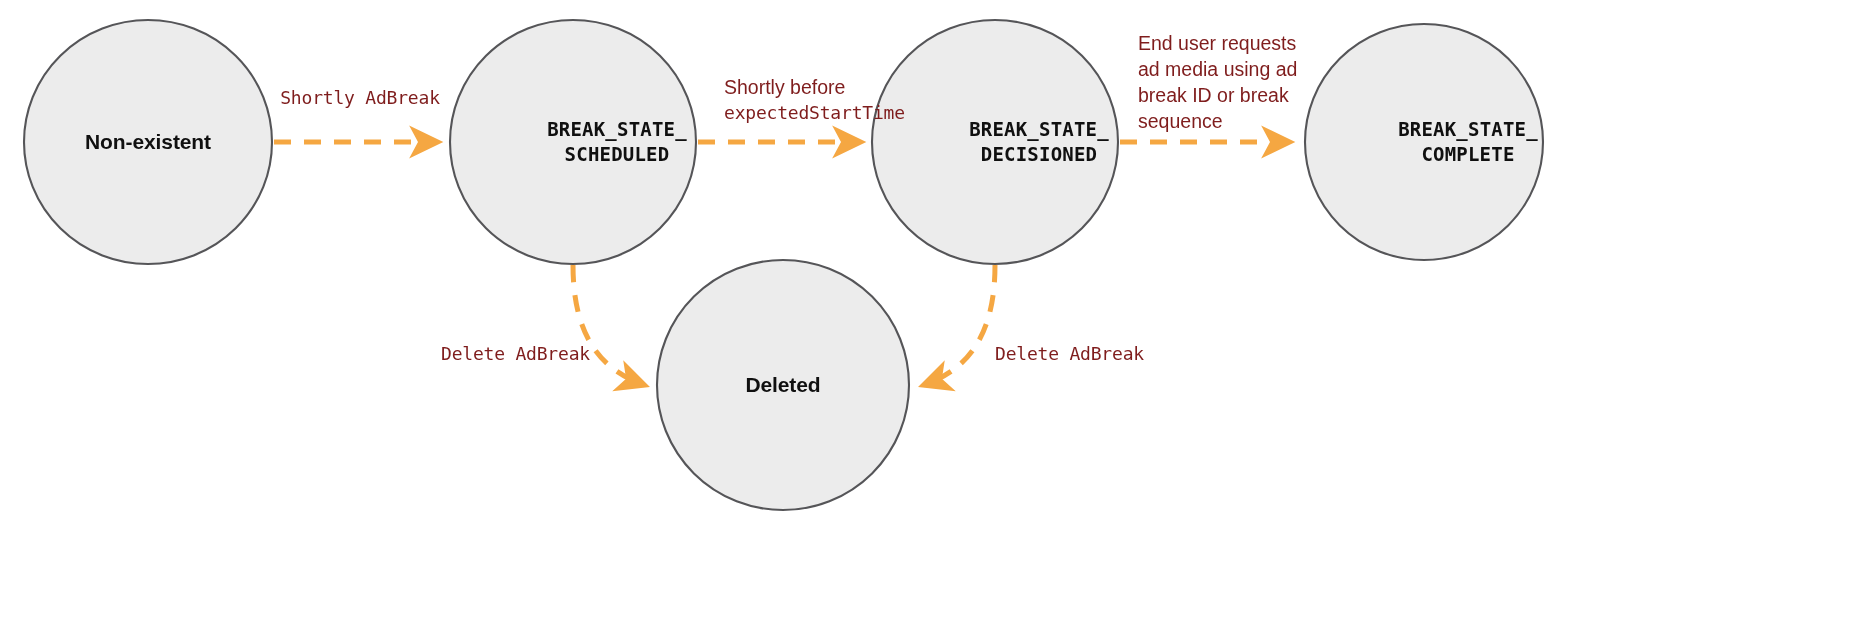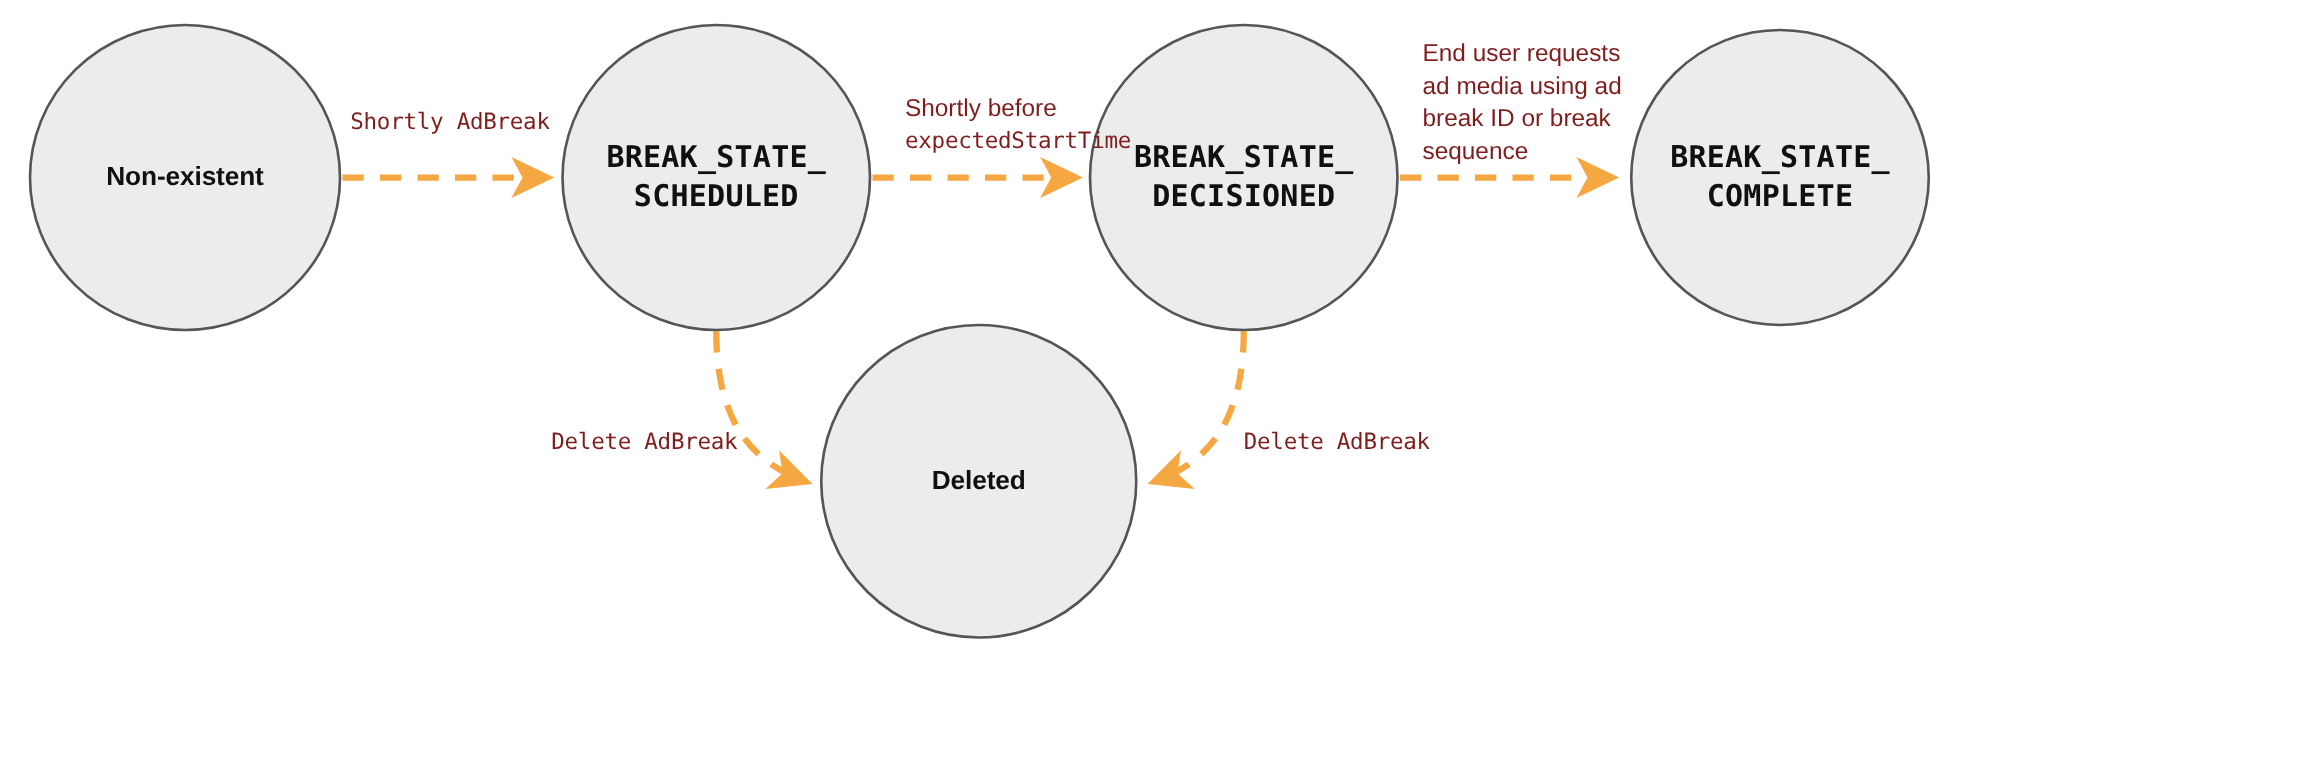--- a/index.html
+++ b/index.html
@@ -46,22 +46,23 @@
     transform: translate(-50%, -50%);
     white-space: pre;
   }
   .node-label.sans {
     font-family: "Liberation Sans", sans-serif;
     font-size: 21px;
     letter-spacing: -0.1px;
   }
   .node-label.mono {
     font-family: "DejaVu Sans Mono", "Liberation Mono", monospace;
-    font-size: 24px;
+    font-size: 19px;
     letter-spacing: 0.2px;
+    margin-left: 44px;
   }
 
   
   .edge-label {
     position: absolute;
     color: #7f1d1d;
     font-weight: 400;
     line-height: 1.33;
     pointer-events: none;
     white-space: pre;

